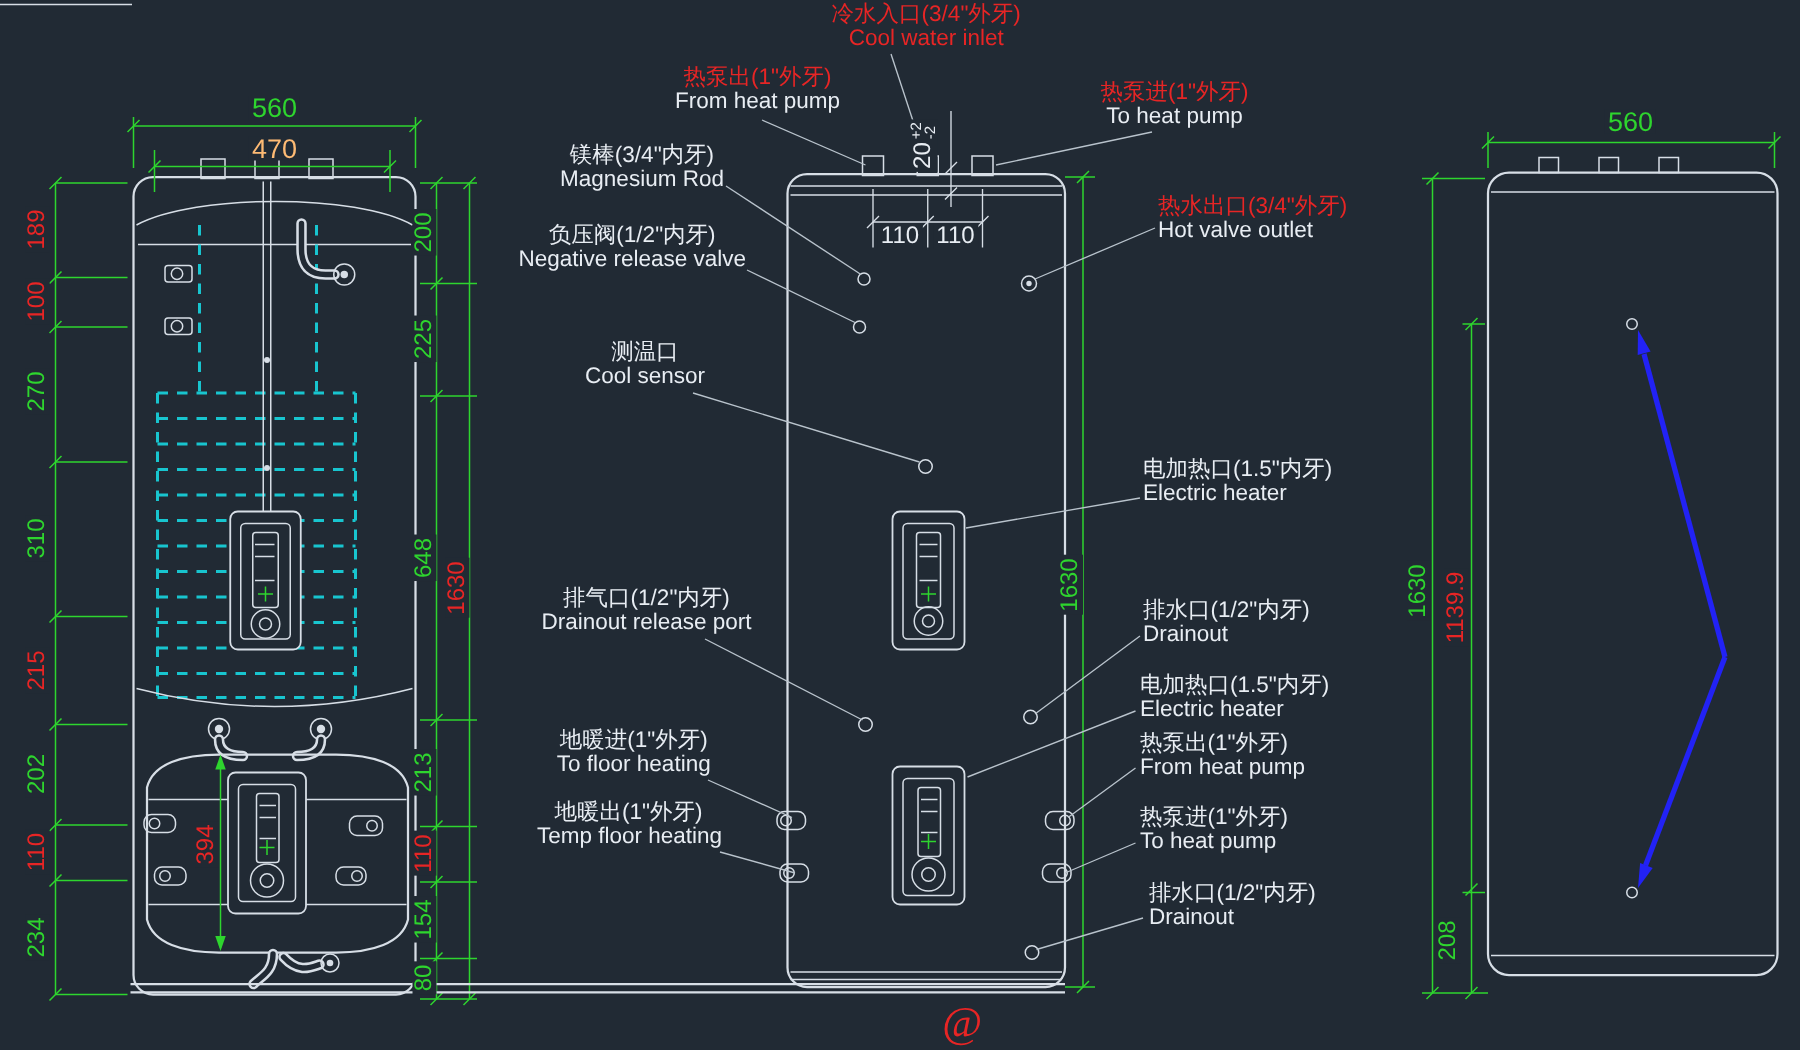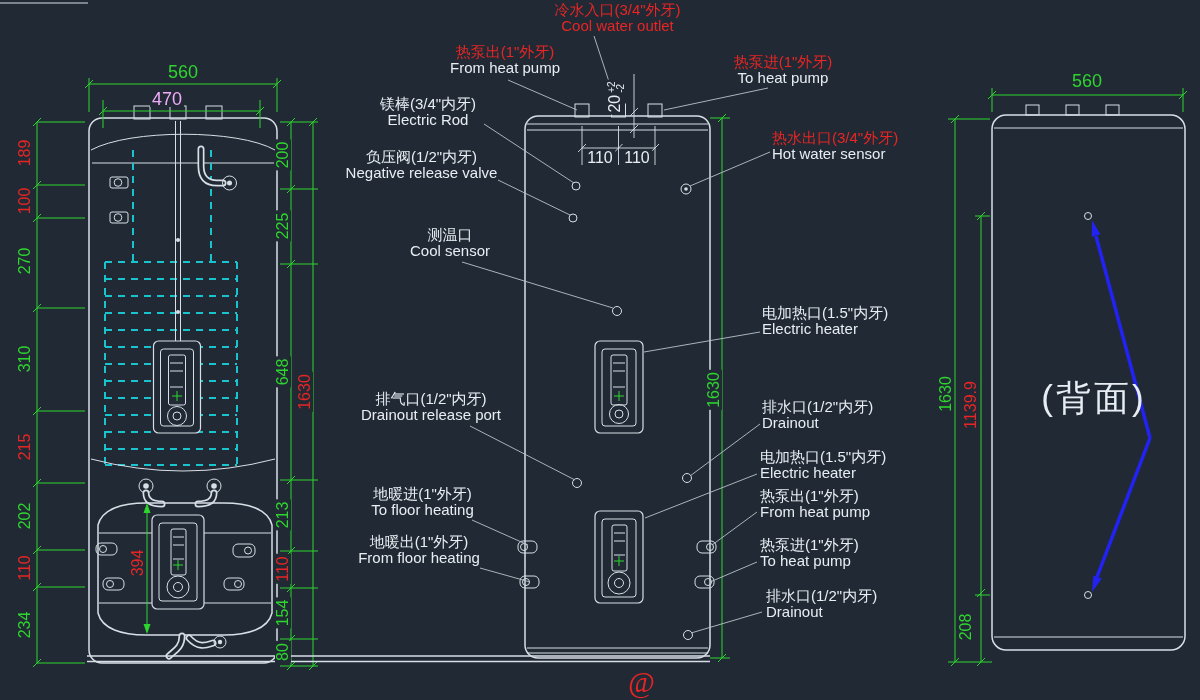--- a/index.html
+++ b/index.html
@@ -265,21 +265,21 @@
       <path class="dimg" d="M992,88 V112 M1183,88 V112 M992,95 H1183"></path>
       <path class="dimg" d="M988,99 L996,91 M1179,99 L1187,91"></path>
       <path class="dimg" d="M955,119 V662 M981,216 V662"></path>
       <path class="dimg" d="M948,119 H990 M948,662 H992 M975,216 H990 M975,595 H990"></path>
       <path class="dimg" d="M951,123 L959,115 M951,666 L959,658 M977,220 L985,212 M977,597 L985,589 M977,666 L985,658"></path>
     </g>
   </g>
 </svg>
 
 <div class="dim big" style="left: 183px; top: 72px; color: rgb(46, 213, 46);">560</div>
-<div class="dim big" style="left: 167px; top: 99px; color: #f0abfc;">470</div>
+<div class="dim big" style="left: 183px; top: 99px; color: #fdba74;">470</div>
 
 <div class="dim rot" style="left: 25px; top: 153px; color: rgb(231, 37, 37);">189</div>
 <div class="dim rot" style="left: 25px; top: 201px; color: rgb(231, 37, 37);">100</div>
 <div class="dim rot" style="left: 25px; top: 261px; color: rgb(46, 213, 46);">270</div>
 <div class="dim rot" style="left: 25px; top: 359px; color: rgb(46, 213, 46);">310</div>
 <div class="dim rot" style="left: 25px; top: 447px; color: rgb(231, 37, 37);">215</div>
 <div class="dim rot" style="left: 25px; top: 516px; color: rgb(46, 213, 46);">202</div>
 <div class="dim rot" style="left: 25px; top: 568px; color: rgb(231, 37, 37);">110</div>
 <div class="dim rot" style="left: 25px; top: 625px; color: rgb(46, 213, 46);">234</div>
 
@@ -305,55 +305,55 @@
 <div class="dim rot" style="left: 946px; top: 394px; color: rgb(46, 213, 46);">1630</div>
 <div class="dim rot" style="left: 971px; top: 405px; color: rgb(231, 37, 37);">1139.9</div>
 <div class="dim rot" style="left: 966px; top: 627px; color: rgb(46, 213, 46);">208</div>
 
 <div class="lbl center red-cn" style="left:450px;top:44px;width:110px">
   <div class="cn">热泵出(1"外牙)</div>
   <div class="en">From heat pump</div>
 </div>
 <div class="lbl center red-all" style="left:545px;top:2px;width:145px">
   <div class="cn">冷水入口(3/4"外牙)</div>
-  <div class="en">Cool water outlet</div>
+  <div class="en">Cool water inlet</div>
 </div>
 <div class="lbl center red-cn" style="left:733px;top:54px;width:100px">
   <div class="cn">热泵进(1"外牙)</div>
   <div class="en">To heat pump</div>
 </div>
 
 <div class="lbl center" style="left:368px;top:96px;width:120px">
   <div class="cn">镁棒(3/4"内牙)</div>
-  <div class="en">Electric Rod</div>
+  <div class="en">Magnesium Rod</div>
 </div>
 <div class="lbl center" style="left:344px;top:149px;width:155px">
   <div class="cn">负压阀(1/2"内牙)</div>
   <div class="en">Negative release valve</div>
 </div>
-<div class="lbl center" style="left:400px;top:227px;width:100px">
+<div class="lbl center" style="left:380px;top:227px;width:100px">
   <div class="cn">测温口</div>
   <div class="en">Cool sensor</div>
 </div>
 <div class="lbl center" style="left:360px;top:391px;width:142px">
   <div class="cn">排气口(1/2"内牙)</div>
   <div class="en">Drainout release port</div>
 </div>
 <div class="lbl center" style="left:365px;top:486px;width:115px">
   <div class="cn">地暖进(1"外牙)</div>
   <div class="en">To floor heating</div>
 </div>
 <div class="lbl center" style="left:358px;top:534px;width:122px">
   <div class="cn">地暖出(1"外牙)</div>
-  <div class="en">From floor heating</div>
+  <div class="en">Temp floor heating</div>
 </div>
 
 <div class="lbl red-cn" style="left:772px;top:130px">
   <div class="cn">热水出口(3/4"外牙)</div>
-  <div class="en">Hot water sensor</div>
+  <div class="en">Hot valve outlet</div>
 </div>
 <div class="lbl" style="left:762px;top:305px">
   <div class="cn">电加热口(1.5"内牙)</div>
   <div class="en">Electric heater</div>
 </div>
 <div class="lbl" style="left:762px;top:399px">
   <div class="cn">排水口(1/2"内牙)</div>
   <div class="en">Drainout</div>
 </div>
 <div class="lbl" style="left:760px;top:449px">
@@ -366,16 +366,15 @@
 </div>
 <div class="lbl" style="left:760px;top:537px">
   <div class="cn">热泵进(1"外牙)</div>
   <div class="en">To heat pump</div>
 </div>
 <div class="lbl" style="left:766px;top:588px">
   <div class="cn">排水口(1/2"内牙)</div>
   <div class="en">Drainout</div>
 </div>
 
-<div class="caption" style="left:1094px;top:398px">(背面)</div>
 <div class="watermark" style="left:628px;top:666px">@</div>
 
 </div>
 
 </body></html>

